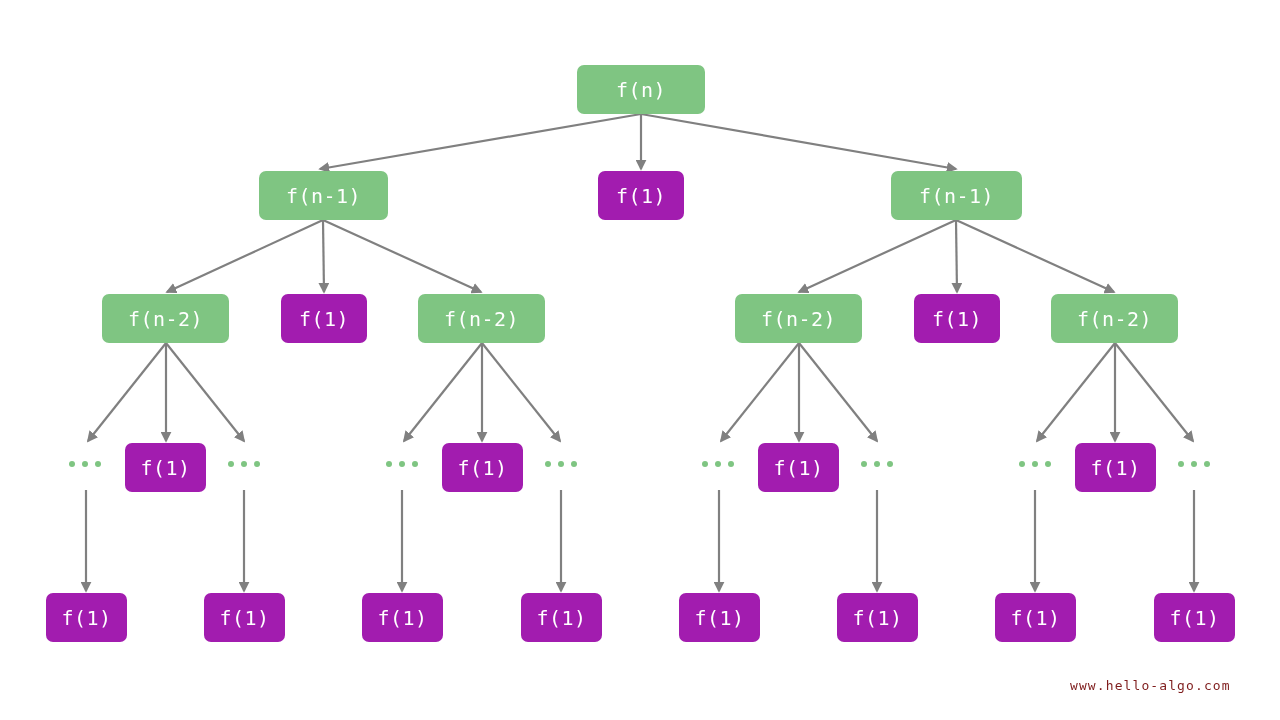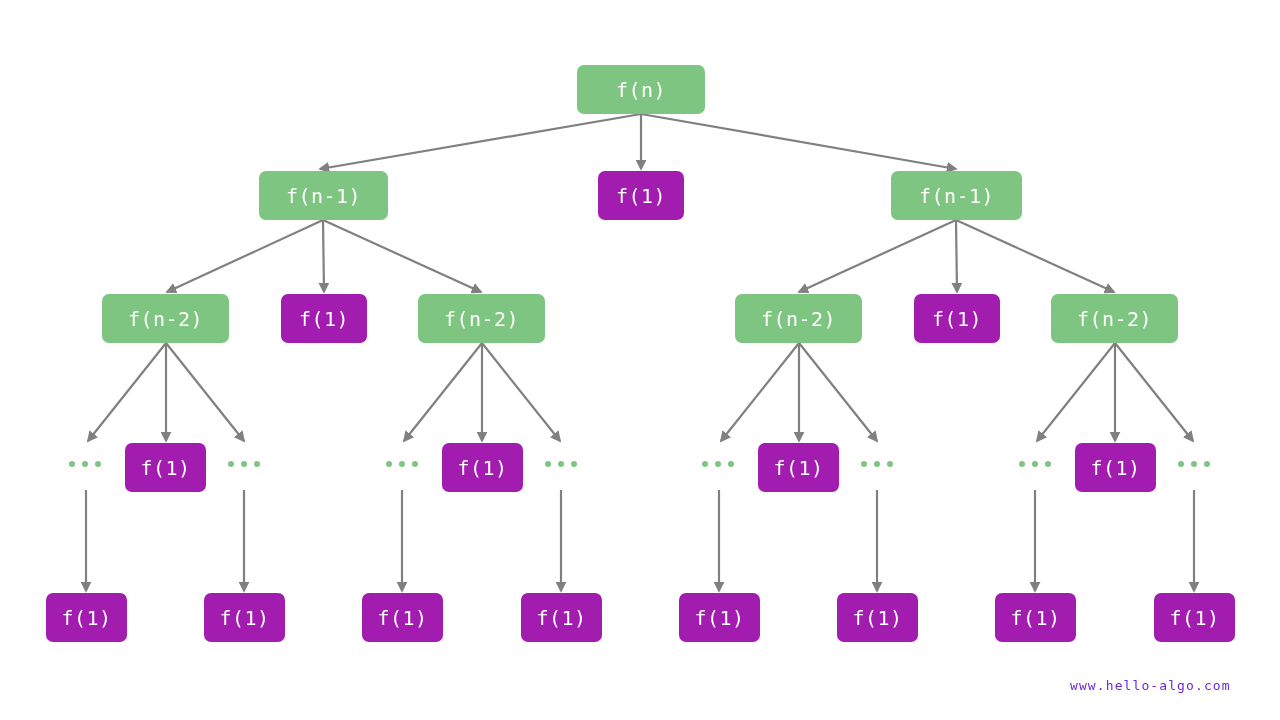--- a/index.html
+++ b/index.html
@@ -59,21 +59,21 @@
   }
   .ellipsis span {
     display: block;
     width: 6px;
     height: 6px;
     border-radius: 50%;
     background: #7fc582;
   }
   #watermark {
     position: absolute;
-    color: #6d28d9;
+    color: #7f1d1d;
     font-family: "DejaVu Sans Mono", "Liberation Mono", monospace;
     font-size: 13px;
     letter-spacing: 1.1px;
     white-space: nowrap;
     user-select: none;
   }
 </style>
 </head>
 <body>
 

